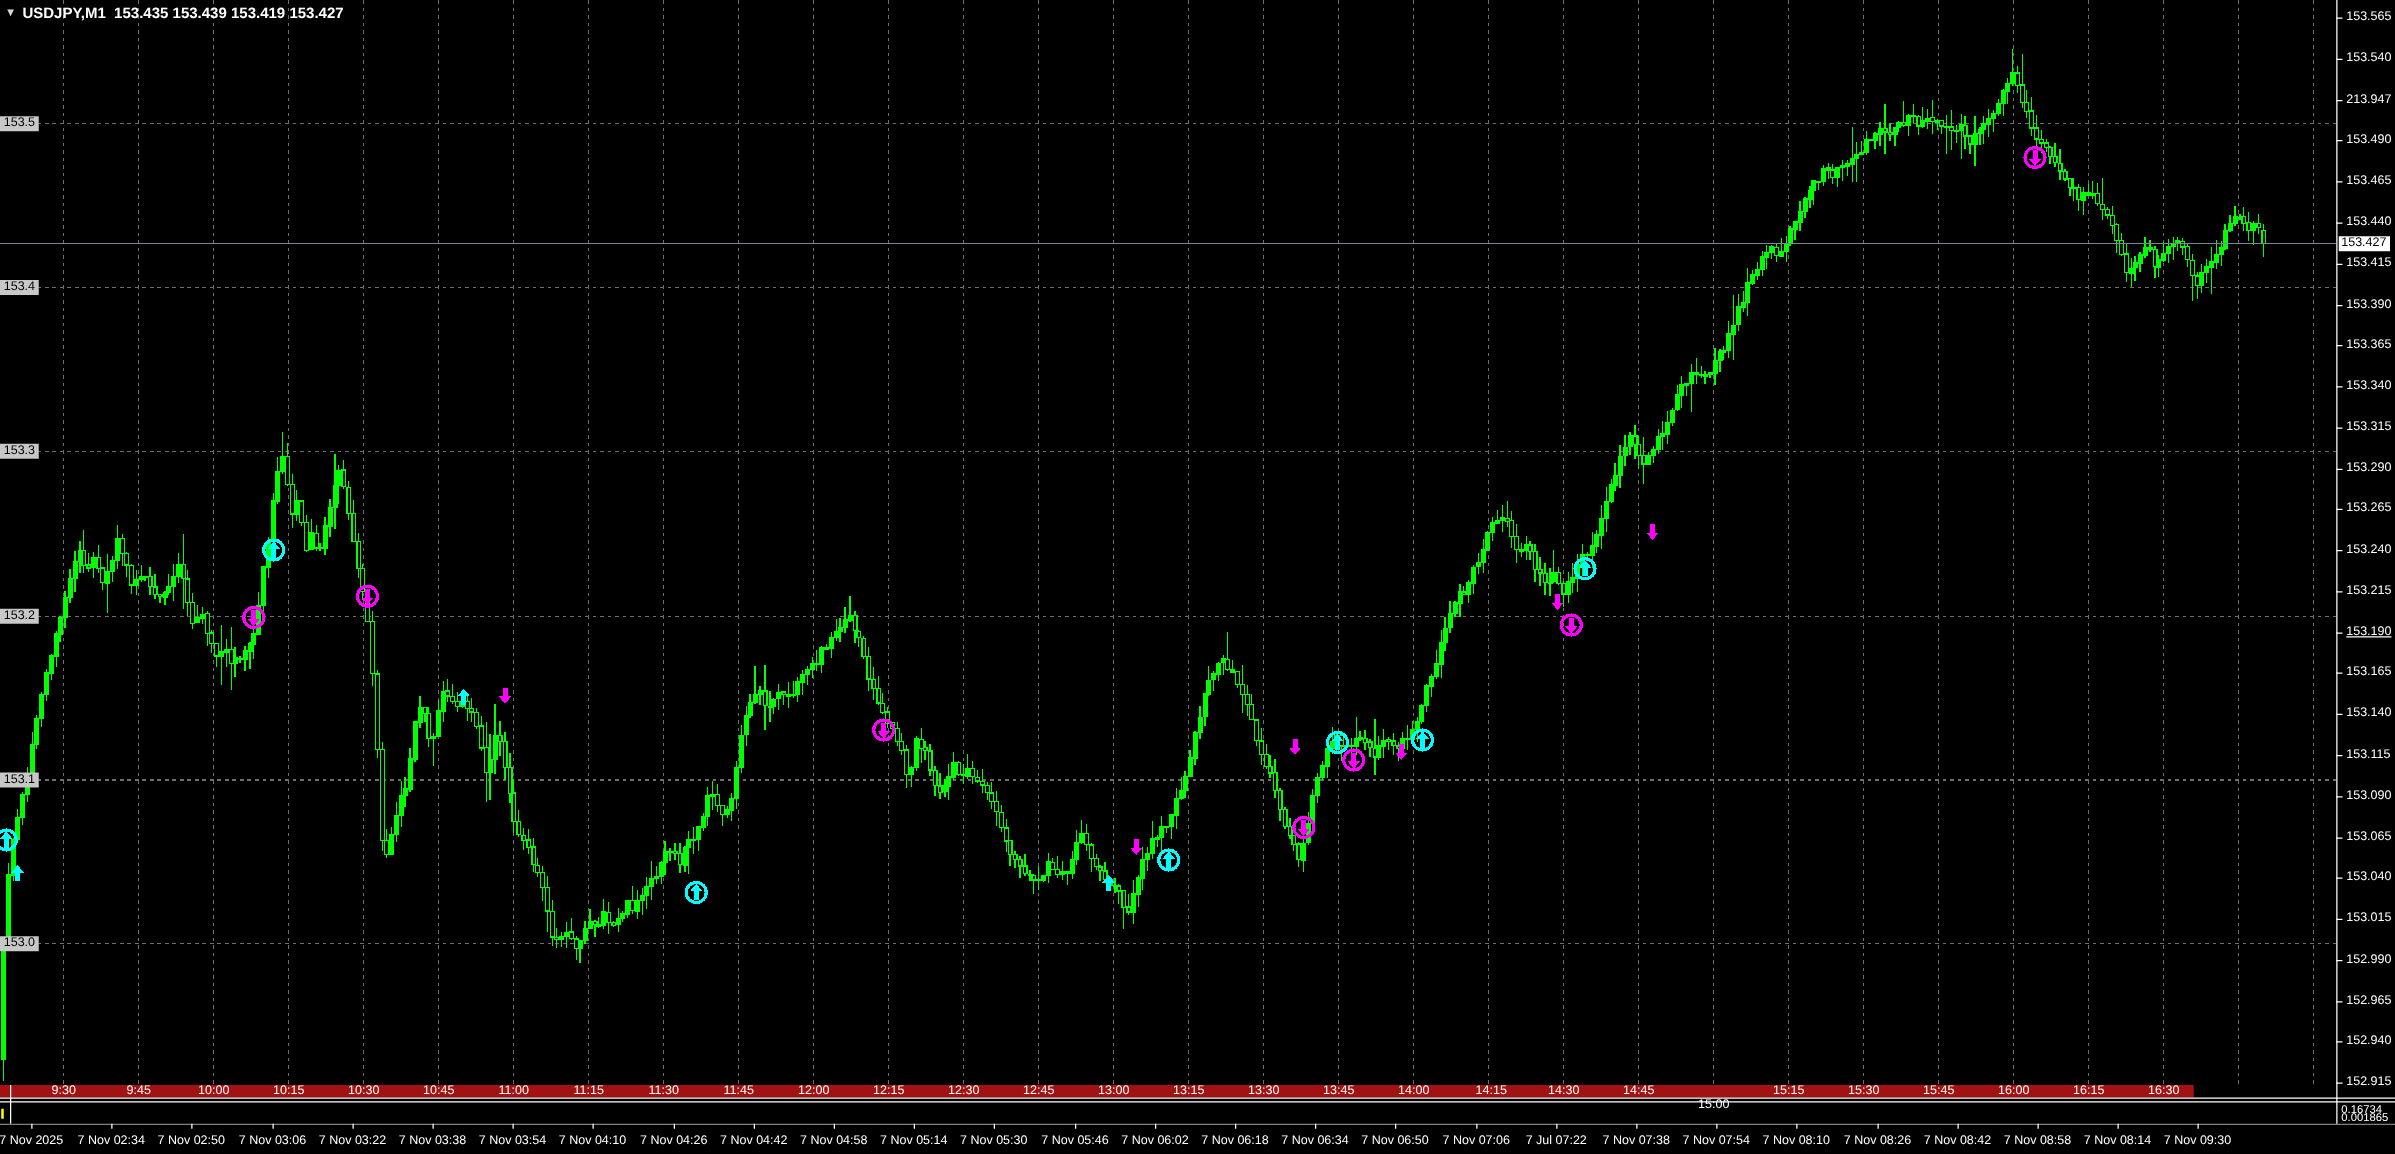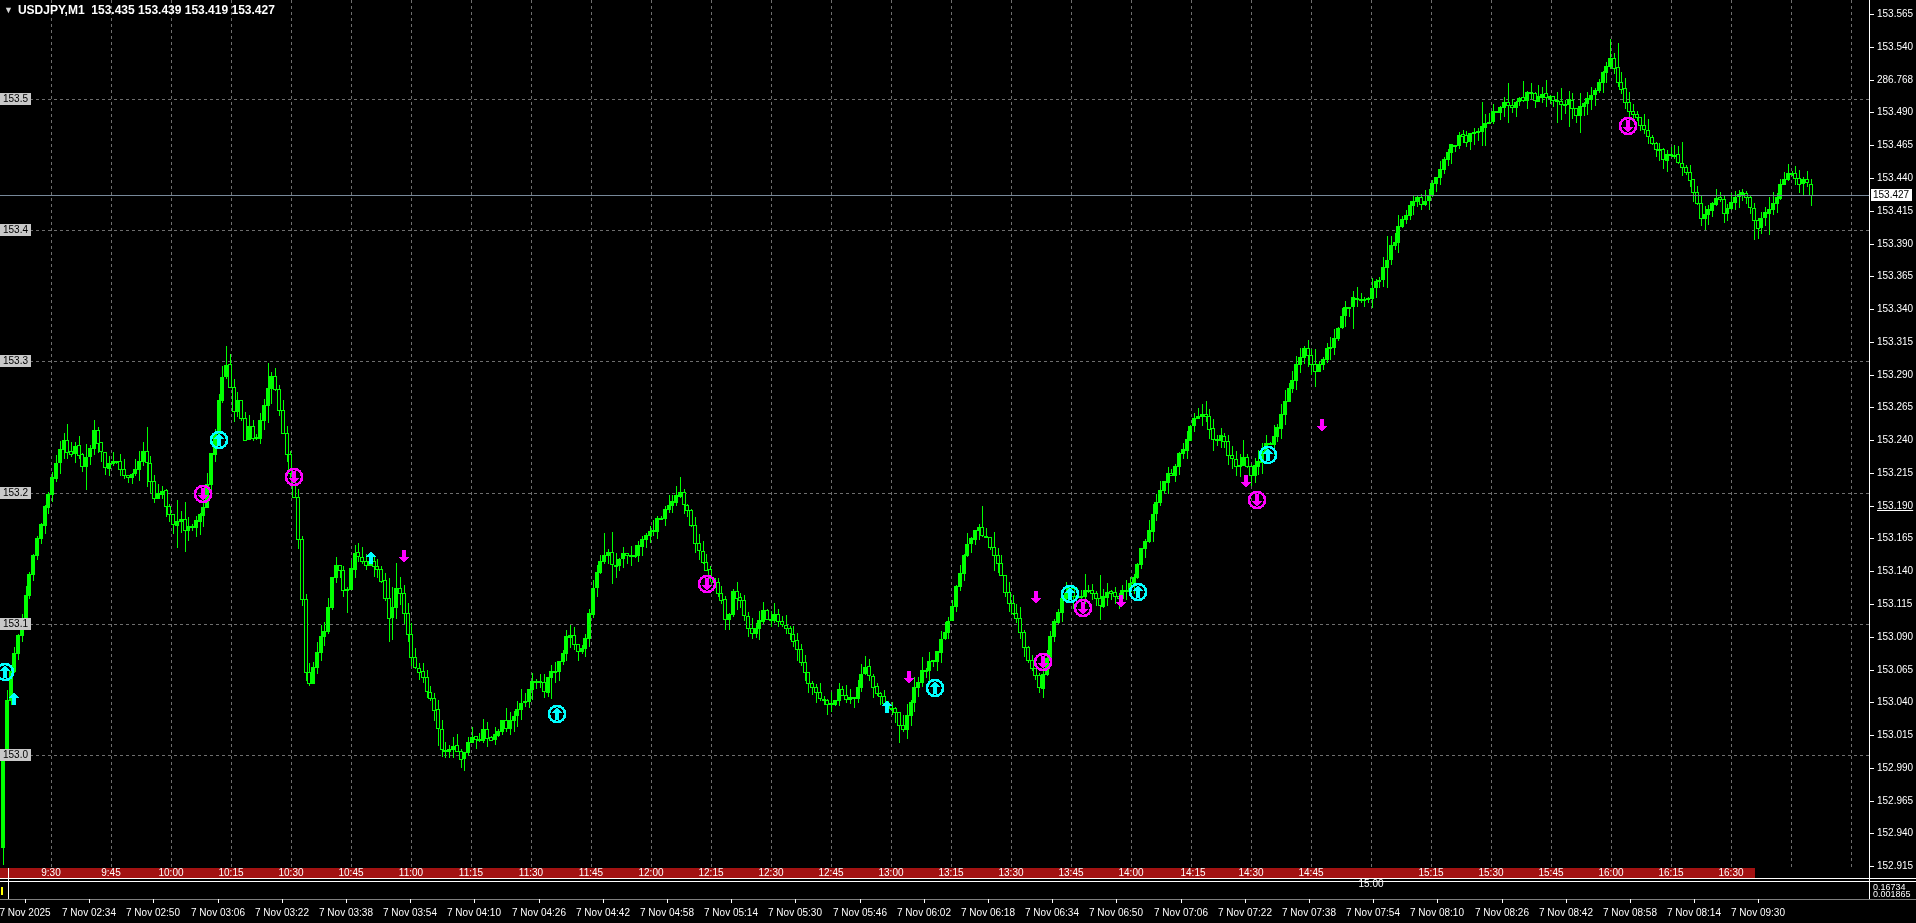--- a/index.html
+++ b/index.html
@@ -1129,21 +1129,21 @@
     <span>153.427</span>
   </div>
 
   <div id="axis-line" class="abs"></div>
   <div id="price-axis">
       <div class="pa-tick" style="top: 14px;"></div>
       <div class="pa-label" style="top: 9px; text-align: center;">153.565</div>
       <div class="pa-tick" style="top: 47px;"></div>
       <div class="pa-label" style="top: 42px;">153.540</div>
       <div class="pa-tick" style="top: 80px;"></div>
-      <div class="pa-label" style="top: 75px;">286.768</div>
+      <div class="pa-label" style="top: 75px;">213.947</div>
       <div class="pa-tick" style="top: 112px;"></div>
       <div class="pa-label" style="top: 107px;">153.490</div>
       <div class="pa-tick" style="top: 145px;"></div>
       <div class="pa-label" style="top: 140px;">153.465</div>
       <div class="pa-tick" style="top: 178px;"></div>
       <div class="pa-label" style="top: 173px;">153.440</div>
       <div class="pa-tick" style="top: 211px;"></div>
       <div class="pa-label" style="top: 206px;">153.415</div>
       <div class="pa-tick" style="top: 244px;"></div>
       <div class="pa-label" style="top: 239px;">153.390</div>
@@ -1270,21 +1270,21 @@
       <div class="ta-label" style="left: 924px;">7 Nov 06:02</div>
       <div class="ta-tick" style="left: 988px;"></div>
       <div class="ta-label" style="left: 988px;">7 Nov 06:18</div>
       <div class="ta-tick" style="left: 1052px;"></div>
       <div class="ta-label" style="left: 1052px;">7 Nov 06:34</div>
       <div class="ta-tick" style="left: 1116px;"></div>
       <div class="ta-label" style="left: 1116px;">7 Nov 06:50</div>
       <div class="ta-tick" style="left: 1181px;"></div>
       <div class="ta-label" style="left: 1181px;">7 Nov 07:06</div>
       <div class="ta-tick" style="left: 1245px;"></div>
-      <div class="ta-label" style="left: 1245px;">7 Nov 07:22</div>
+      <div class="ta-label" style="left: 1245px;">7 Jul 07:22</div>
       <div class="ta-tick" style="left: 1309px;"></div>
       <div class="ta-label" style="left: 1309px;">7 Nov 07:38</div>
       <div class="ta-tick" style="left: 1373px;"></div>
       <div class="ta-label" style="left: 1373px;">7 Nov 07:54</div>
       <div class="ta-tick" style="left: 1437px;"></div>
       <div class="ta-label" style="left: 1437px;">7 Nov 08:10</div>
       <div class="ta-tick" style="left: 1502px;"></div>
       <div class="ta-label" style="left: 1502px;">7 Nov 08:26</div>
       <div class="ta-tick" style="left: 1566px;"></div>
       <div class="ta-label" style="left: 1566px;">7 Nov 08:42</div>

